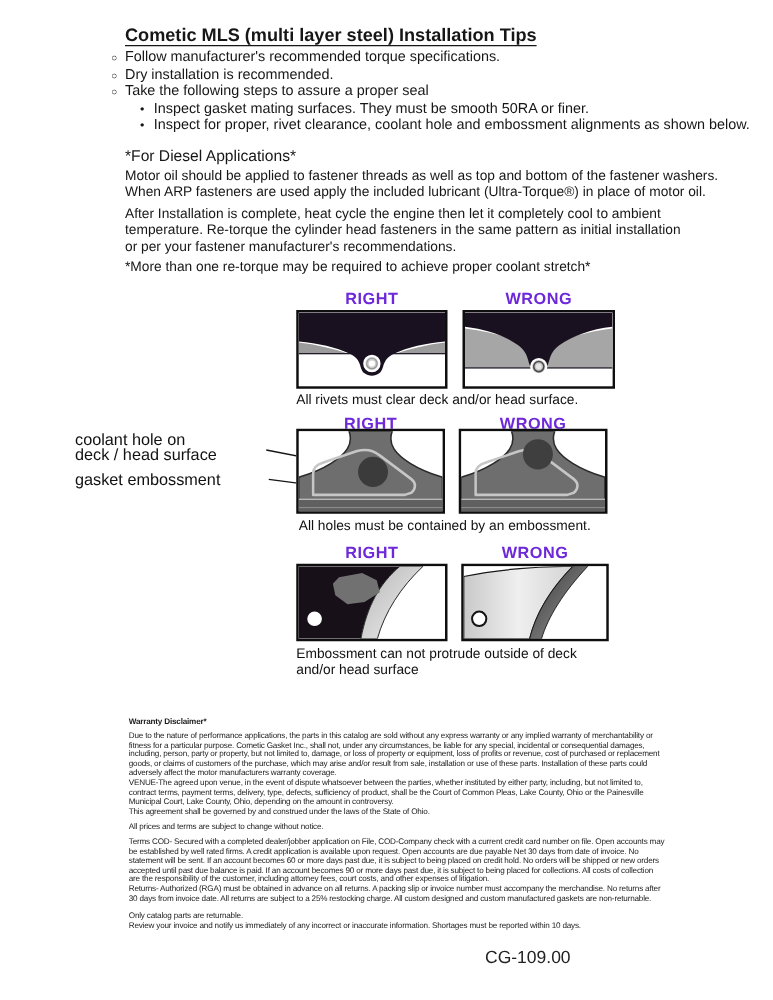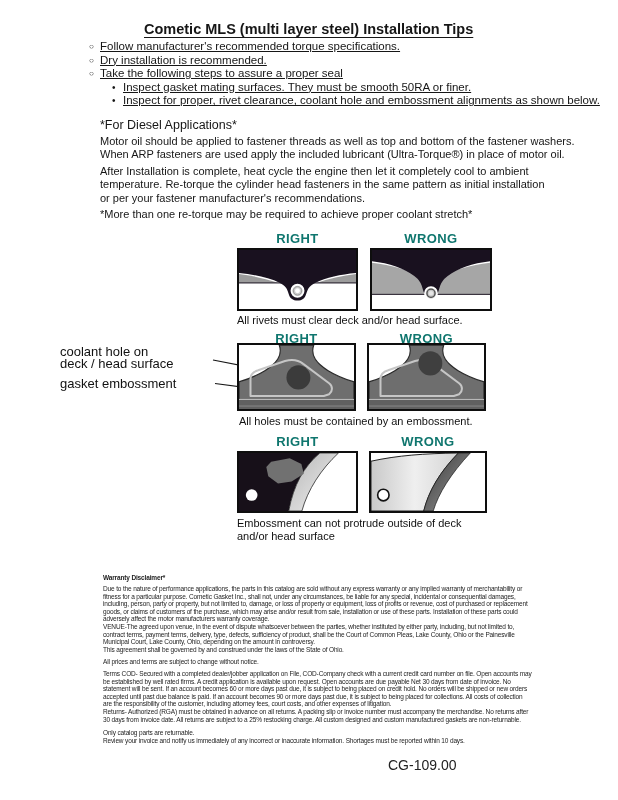--- a/index.html
+++ b/index.html
@@ -2,40 +2,40 @@
 <html><head>
 <meta charset="utf-8">
 <style>
   html,body{margin:0;padding:0;background:#fff;}
   #page{position:relative;width:618px;height:800px;background:#ffffff;overflow:hidden;
         font-family:"Liberation Sans","DejaVu Sans",sans-serif;color:#161616;}
   .abs{position:absolute;}
   .pre{white-space:pre-line;}
   
   #title{left:100px;top:21px;font-size:14.5px;font-weight:bold;
-         text-decoration:underline;text-underline-offset:3px;margin-left:44px;}
+         text-decoration:underline;text-underline-offset:3px;}
   
   #intro{left:89px;top:40px;width:520px;font-size:11.5px;}
   .b-row{display:flex;align-items:flex-start;height:13.6px;}
   .mark{width:11px;font-size:8px;line-height:13.6px;flex:0 0 11px;}
   .b-row.sub{margin-left:23px;}
   .b-row.sub .mark{font-size:10px;}
-  .b-txt{line-height:13.6px;white-space:nowrap;text-decoration:underline;}
+  .b-txt{line-height:13.6px;white-space:nowrap;}
   
   #diesel-head{left:100px;top:118px;font-size:12.5px;font-weight:normal;}
   .para{left:100px;width:480px;font-size:11px;line-height:13.4px;}
   #diesel-p1{top:135px;}
   #diesel-p2{top:165px;}
   #diesel-p3{top:208px;}
   
   .dg-row{left:0;width:618px;}
   #row1{top:228px;height:105px;}
   #row2{top:330px;height:102px;}
   #row3{top:430px;height:115px;}
-  .dg-head{font-size:13px;font-weight:600;letter-spacing:.4px;text-align:center;color:#0f766e;}
+  .dg-head{font-size:13px;font-weight:600;letter-spacing:.4px;text-align:center;color:#6d28d9;}
   .dg-box{border:2px solid #0e0e0e;background:#fff;}
   .dg-box svg{display:block;}
   .dg-cap{font-size:11px;color:#111;line-height:12.5px;}
   
   .lbl{font-size:13px;line-height:11.5px;text-align:left;color:#111;}
   
   .fine{left:103px;width:440px;font-size:6.5px;line-height:7.5px;letter-spacing:-0.15px;color:#1c1c1c;}
   #disc-head{top:574px;font-weight:bold;}
   #disc-p1{top:585px;}
   #disc-venue{top:623px;}

